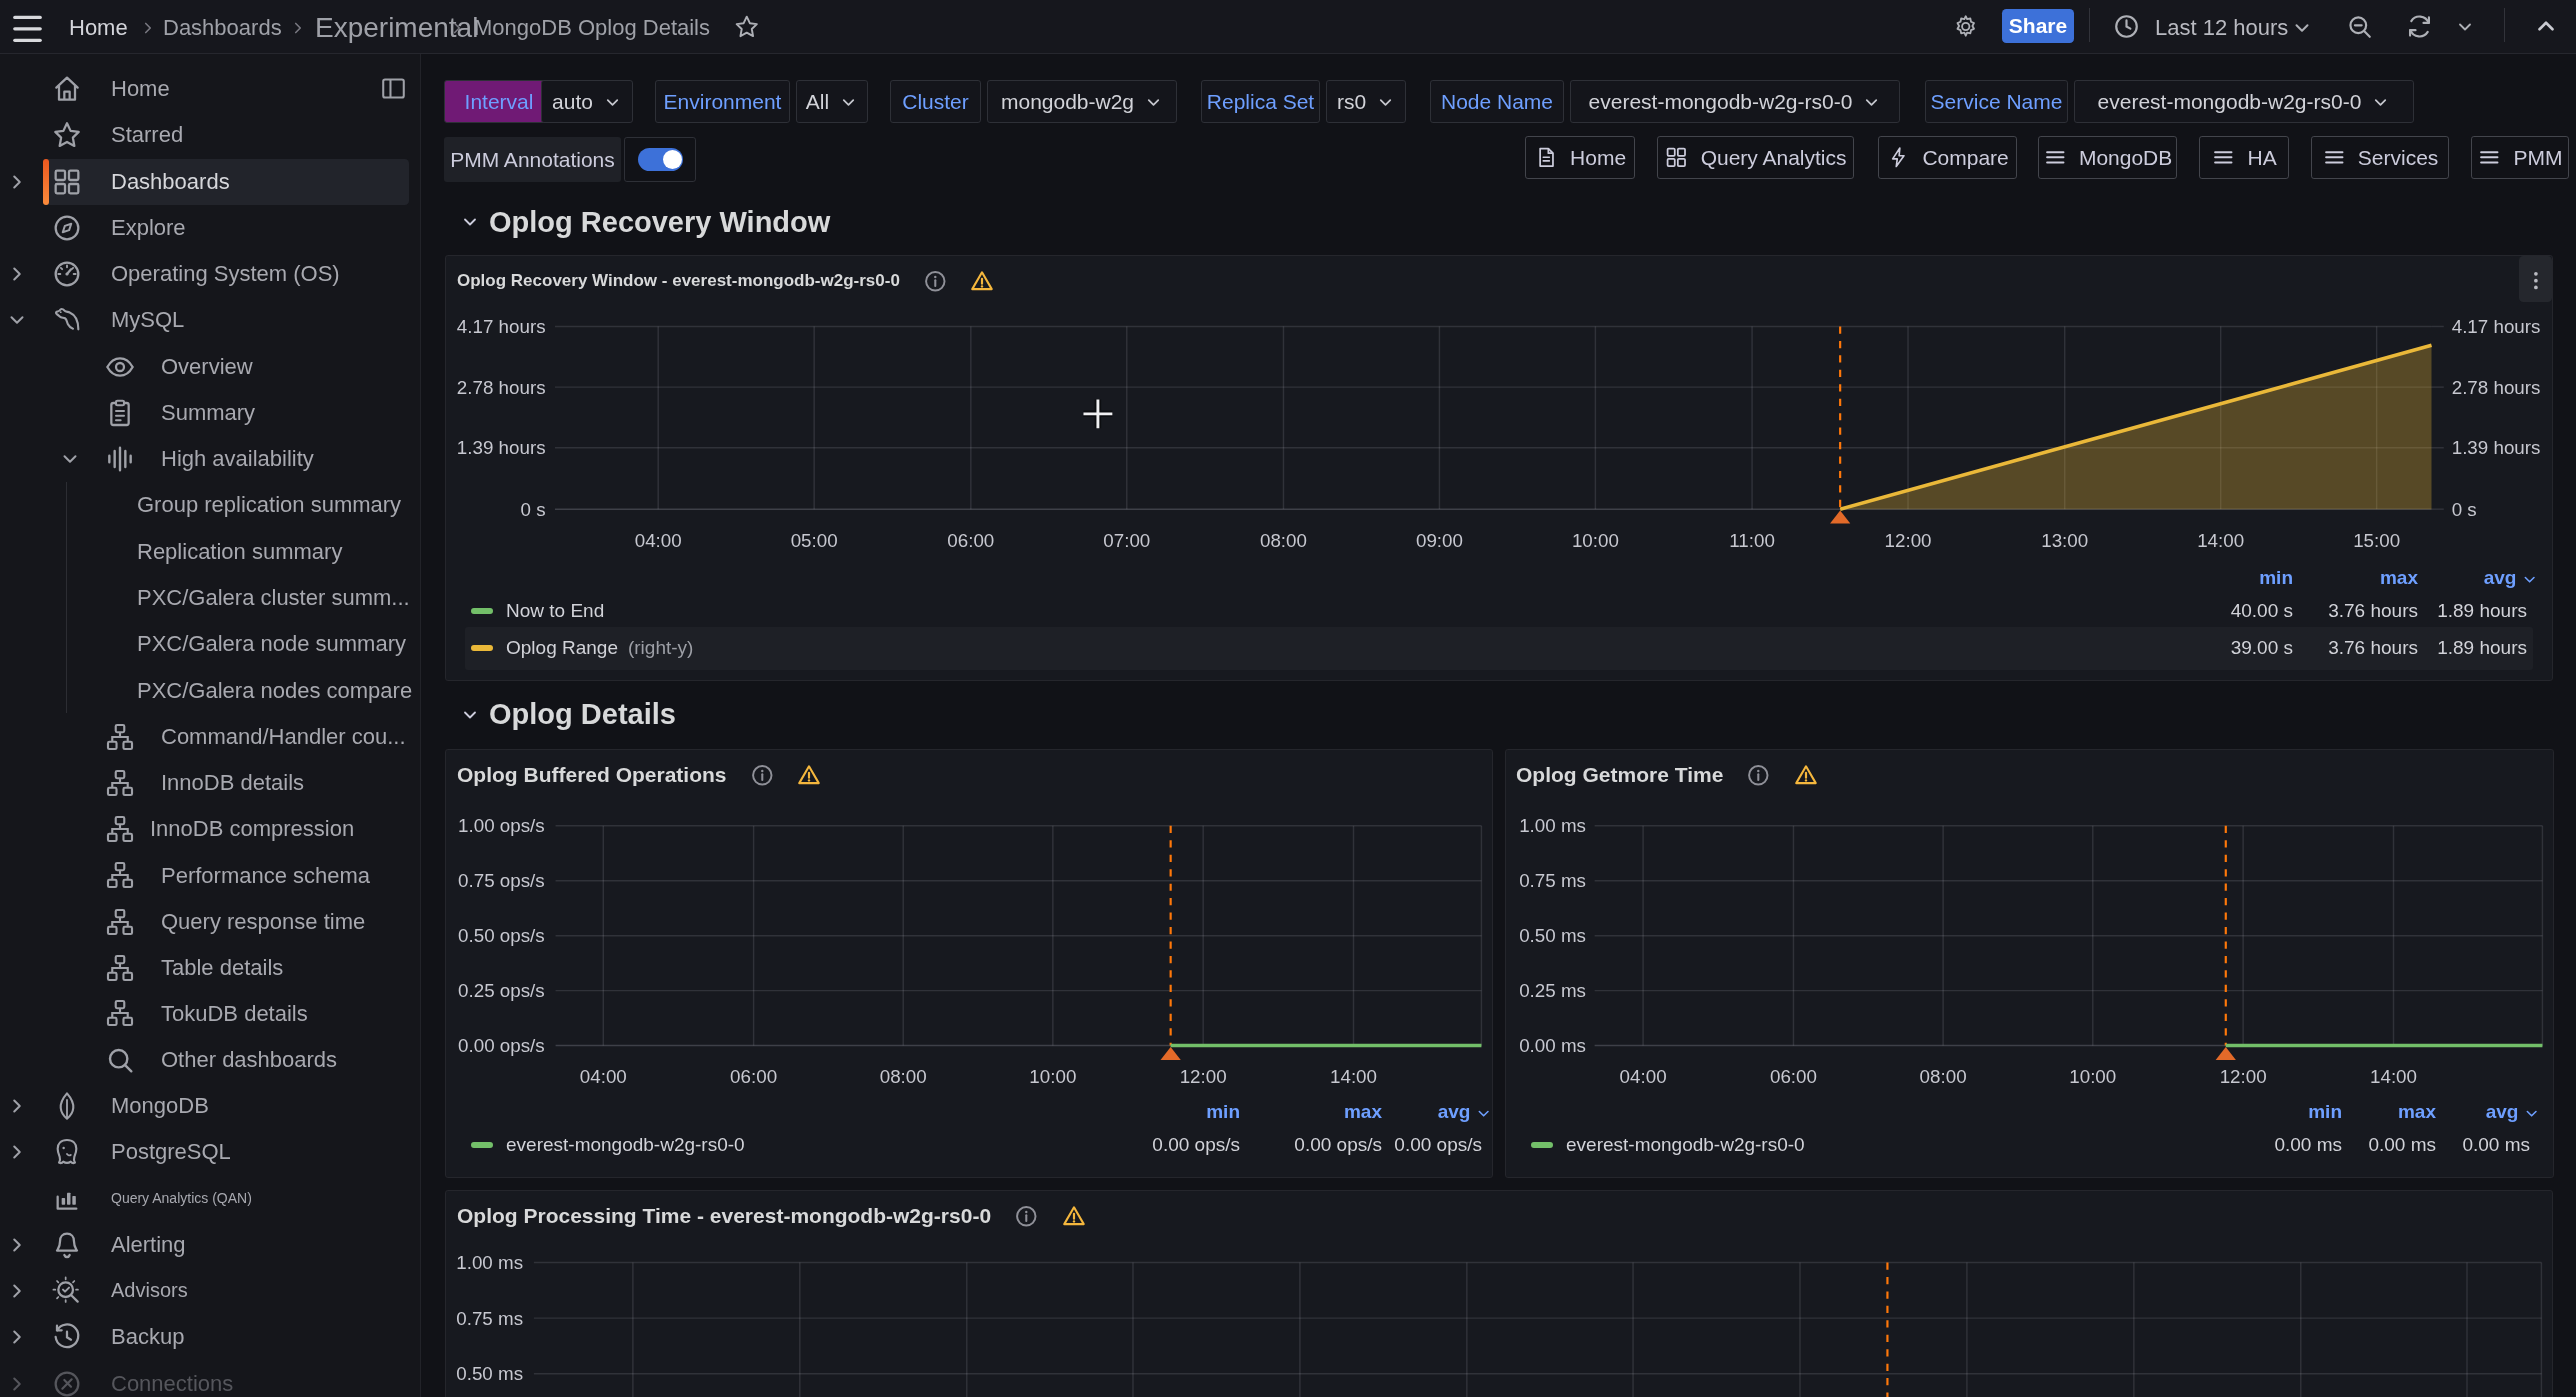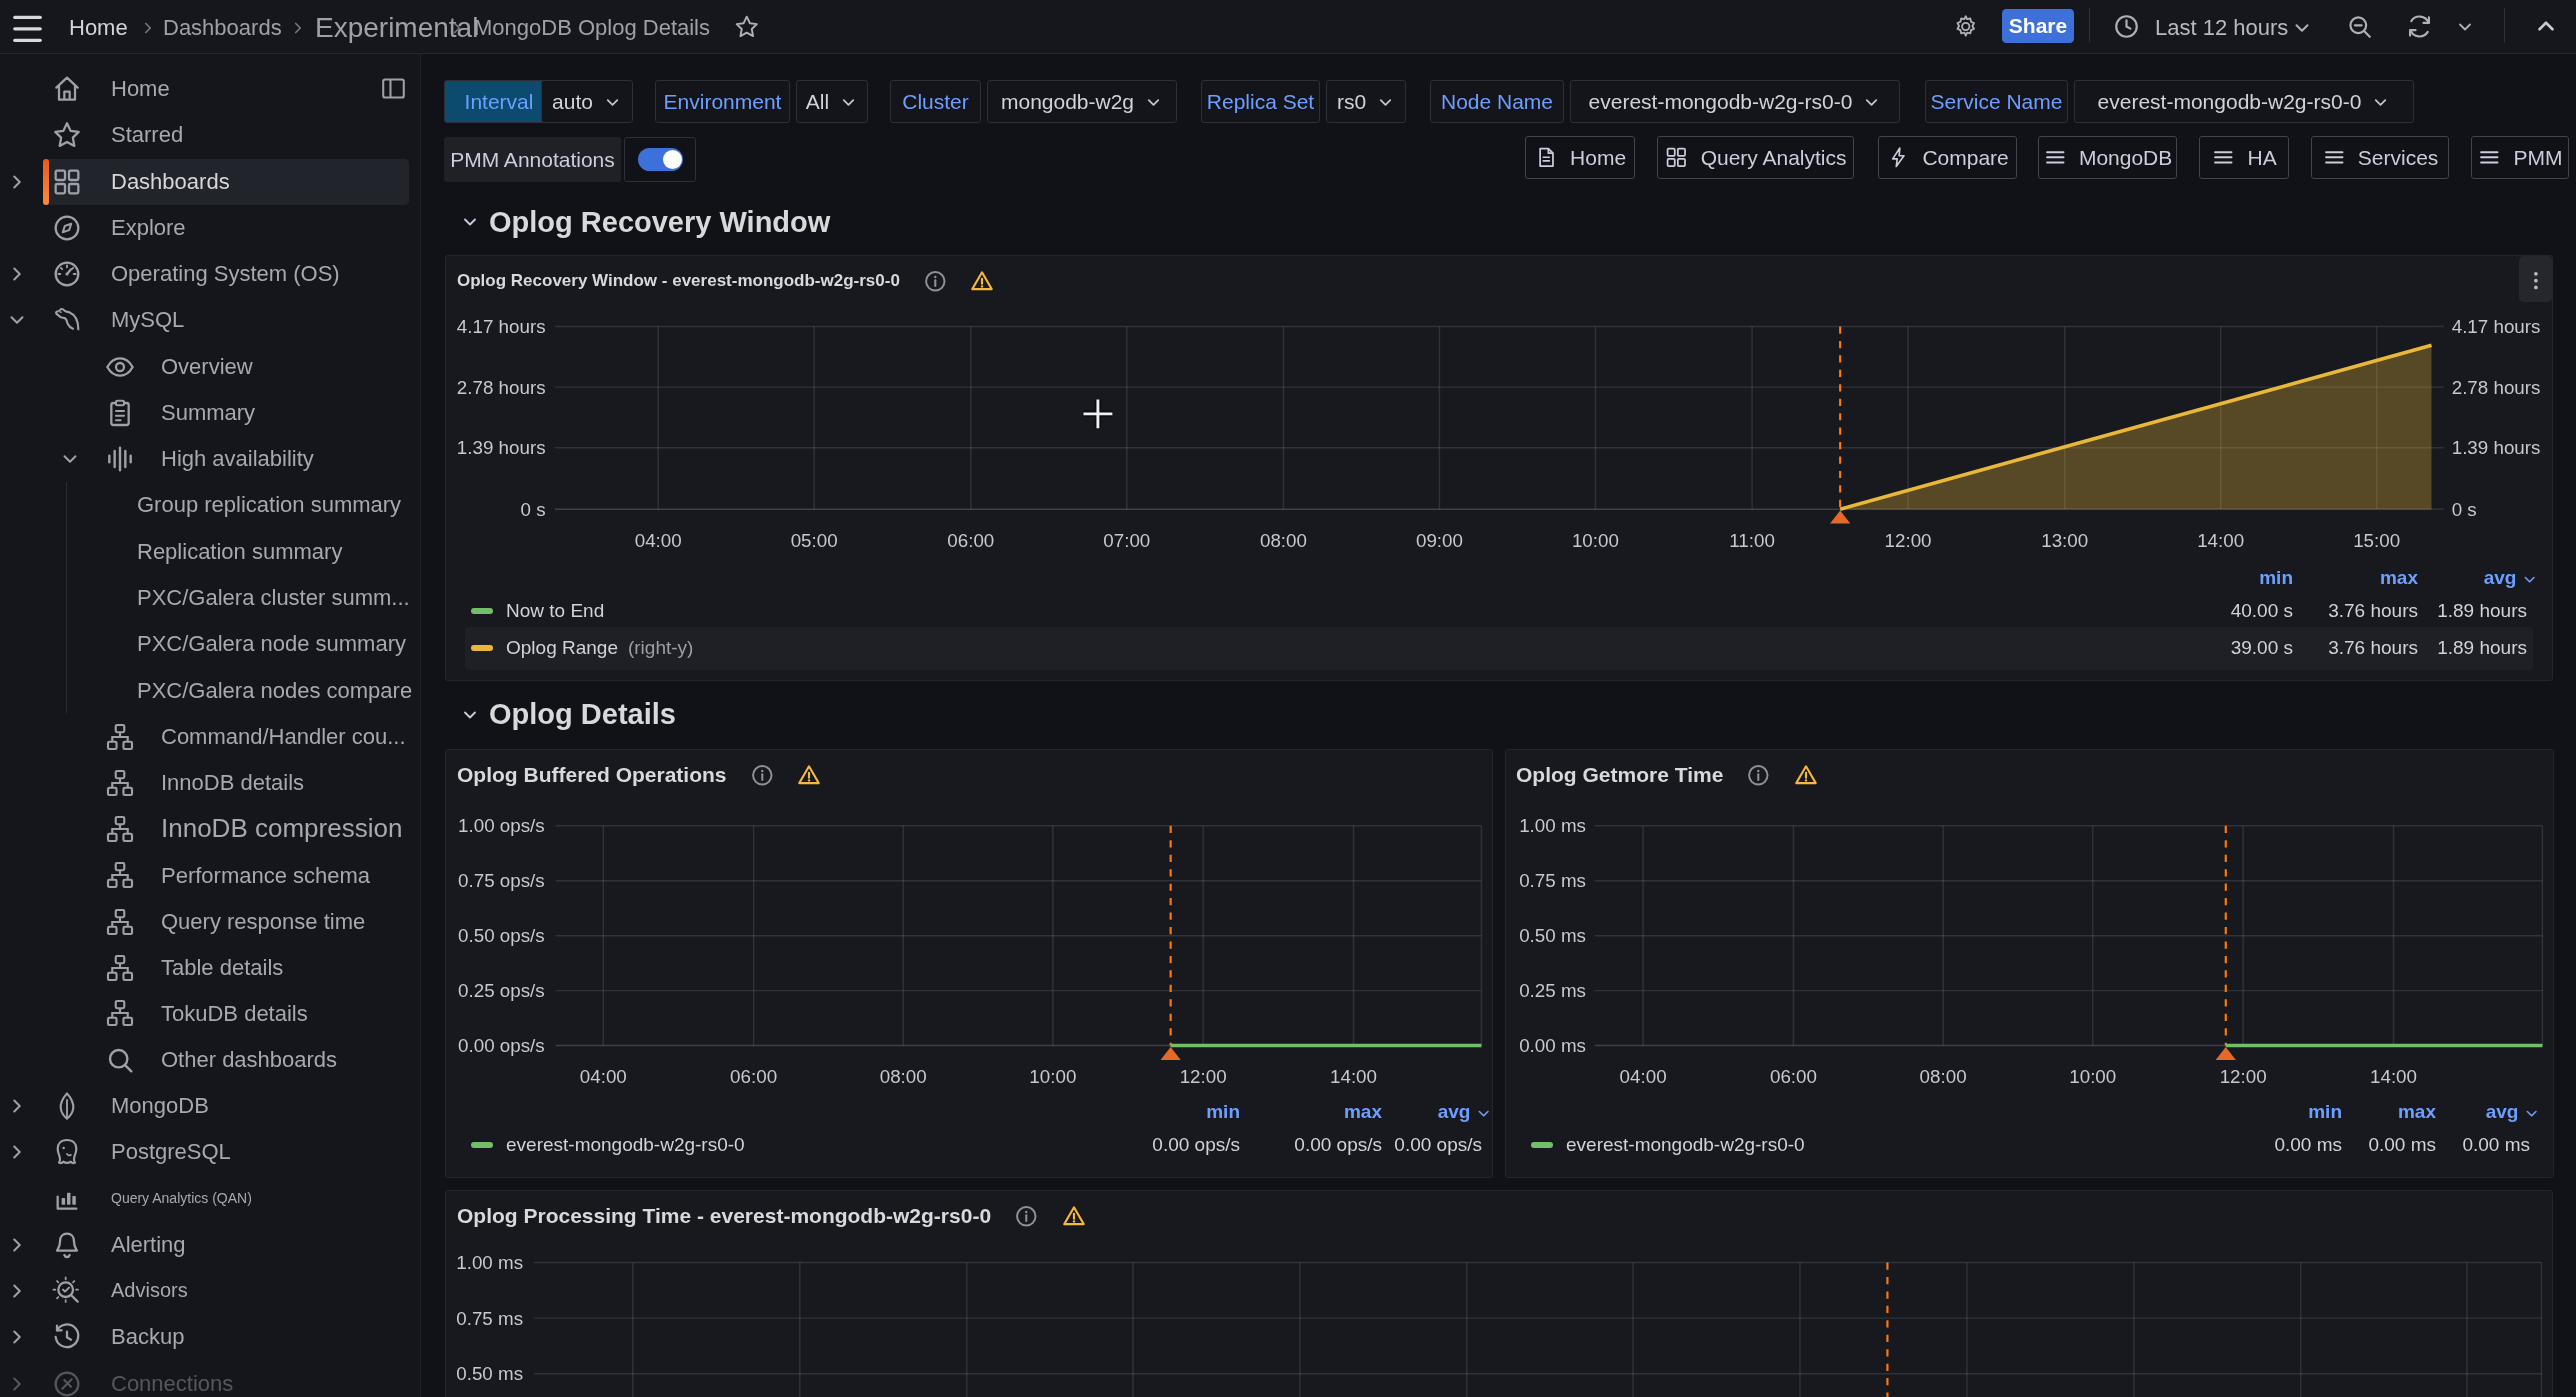--- a/index.html
+++ b/index.html
@@ -136,21 +136,21 @@
       <rect x="14.6" y="15.6" width="6.4" height="5.4" rx="1" stroke="#9fa1a8" stroke-width="1.6"></rect>
       <path d="M12 8.4 V12 M6.2 15.6 V12 H17.8 V15.6" stroke="#9fa1a8" stroke-width="1.6"></path>
     </svg></div>
 <div style="position:absolute;left:161px;top:769px;height:27.5px;line-height:27.5px;font-size:22px;color:#a8a9b0;z-index:5;white-space:nowrap;">InnoDB details</div>
 <div style="position:absolute;left:104px;top:813px;z-index:5;"><svg width="32" height="32" viewBox="0 0 24 24" fill="none" style="">
       <rect x="8.8" y="3" width="6.4" height="5.4" rx="1" stroke="#9fa1a8" stroke-width="1.6"></rect>
       <rect x="3" y="15.6" width="6.4" height="5.4" rx="1" stroke="#9fa1a8" stroke-width="1.6"></rect>
       <rect x="14.6" y="15.6" width="6.4" height="5.4" rx="1" stroke="#9fa1a8" stroke-width="1.6"></rect>
       <path d="M12 8.4 V12 M6.2 15.6 V12 H17.8 V15.6" stroke="#9fa1a8" stroke-width="1.6"></path>
     </svg></div>
-<div style="position:absolute;left:161px;top:815px;height:27.5px;line-height:27.5px;font-size:26px;color:#a8a9b0;z-index:5;white-space:nowrap;">InnoDB compression</div>
+<div style="position:absolute;left:150px;top:815px;height:27.5px;line-height:27.5px;font-size:22px;color:#a8a9b0;z-index:5;white-space:nowrap;">InnoDB compression</div>
 <div style="position:absolute;left:104px;top:859px;z-index:5;"><svg width="32" height="32" viewBox="0 0 24 24" fill="none" style="">
       <rect x="8.8" y="3" width="6.4" height="5.4" rx="1" stroke="#9fa1a8" stroke-width="1.6"></rect>
       <rect x="3" y="15.6" width="6.4" height="5.4" rx="1" stroke="#9fa1a8" stroke-width="1.6"></rect>
       <rect x="14.6" y="15.6" width="6.4" height="5.4" rx="1" stroke="#9fa1a8" stroke-width="1.6"></rect>
       <path d="M12 8.4 V12 M6.2 15.6 V12 H17.8 V15.6" stroke="#9fa1a8" stroke-width="1.6"></path>
     </svg></div>
 <div style="position:absolute;left:161px;top:862px;height:27.5px;line-height:27.5px;font-size:22px;color:#a8a9b0;z-index:5;white-space:nowrap;">Performance schema</div>
 <div style="position:absolute;left:104px;top:906px;z-index:5;"><svg width="32" height="32" viewBox="0 0 24 24" fill="none" style="">
       <rect x="8.8" y="3" width="6.4" height="5.4" rx="1" stroke="#9fa1a8" stroke-width="1.6"></rect>
       <rect x="3" y="15.6" width="6.4" height="5.4" rx="1" stroke="#9fa1a8" stroke-width="1.6"></rect>
@@ -233,21 +233,21 @@
     </svg></div>
 <div style="position:absolute;left:51px;top:1368px;z-index:5;"><svg width="32" height="32" viewBox="0 0 24 24" fill="none" style="">
       <circle cx="12" cy="12" r="8.5" stroke="#55565c" stroke-width="1.7"></circle>
       <path d="M8.5 15.5 L15.5 8.5 M10 9 l5 5" stroke="#55565c" stroke-width="1.6" stroke-linecap="round"></path>
     </svg></div>
 <div style="position:absolute;left:111px;top:1370px;height:27.5px;line-height:27.5px;font-size:22px;color:#55565c;z-index:5;white-space:nowrap;">Connections</div>
 <div style="position:absolute;left:379px;top:74px;z-index:5;"><svg width="29" height="29" viewBox="0 0 24 24" fill="none" style="">
       <rect x="3.5" y="4.5" width="17" height="15" rx="1.5" stroke="#9fa1a8" stroke-width="1.7"></rect>
       <path d="M9.5 4.5 V19.5" stroke="#9fa1a8" stroke-width="1.7"></path>
     </svg></div>
-<div style="position:absolute;left:444px;top:80px;width:110px;height:43px;background:#0c4a6e;border:1.4px solid #2e3037;border-radius:2.9px;color:#6e9fff;font-size:21px;font-weight:400;display:flex;align-items:center;justify-content:center;z-index:3;white-space:nowrap;">Interval</div>
+<div style="position:absolute;left:444px;top:80px;width:110px;height:43px;background:#701a75;border:1.4px solid #2e3037;border-radius:2.9px;color:#6e9fff;font-size:21px;font-weight:400;display:flex;align-items:center;justify-content:center;z-index:3;white-space:nowrap;">Interval</div>
 <div style="position:absolute;left:541px;top:80px;width:92px;height:43px;background:#14151b;border:1.4px solid #2e3037;border-radius:2.9px;color:#d2d3d9;font-size:21px;font-weight:400;display:flex;align-items:center;justify-content:center;z-index:3;white-space:nowrap;">auto<svg width="19" height="19" viewBox="0 0 24 24" fill="none" style="margin-left:10px;margin-top:1.4px;">
       <path d="M6 9 L12 15 L18 9" stroke="#c6c7ce" stroke-width="2.2" stroke-linecap="round" stroke-linejoin="round"></path>
     </svg></div>
 <div style="position:absolute;left:655px;top:80px;width:135px;height:43px;background:#14151b;border:1.4px solid #2e3037;border-radius:2.9px;color:#6e9fff;font-size:21px;font-weight:400;display:flex;align-items:center;justify-content:center;z-index:3;white-space:nowrap;">Environment</div>
 <div style="position:absolute;left:796px;top:80px;width:72px;height:43px;background:#14151b;border:1.4px solid #2e3037;border-radius:2.9px;color:#d2d3d9;font-size:21px;font-weight:400;display:flex;align-items:center;justify-content:center;z-index:3;white-space:nowrap;">All<svg width="19" height="19" viewBox="0 0 24 24" fill="none" style="margin-left:10px;margin-top:1.4px;">
       <path d="M6 9 L12 15 L18 9" stroke="#c6c7ce" stroke-width="2.2" stroke-linecap="round" stroke-linejoin="round"></path>
     </svg></div>
 <div style="position:absolute;left:890px;top:80px;width:91px;height:43px;background:#14151b;border:1.4px solid #2e3037;border-radius:2.9px;color:#6e9fff;font-size:21px;font-weight:400;display:flex;align-items:center;justify-content:center;z-index:3;white-space:nowrap;">Cluster</div>
 <div style="position:absolute;left:987px;top:80px;width:190px;height:43px;background:#14151b;border:1.4px solid #2e3037;border-radius:2.9px;color:#d2d3d9;font-size:21px;font-weight:400;display:flex;align-items:center;justify-content:center;z-index:3;white-space:nowrap;">mongodb-w2g<svg width="19" height="19" viewBox="0 0 24 24" fill="none" style="margin-left:10px;margin-top:1.4px;">
       <path d="M6 9 L12 15 L18 9" stroke="#c6c7ce" stroke-width="2.2" stroke-linecap="round" stroke-linejoin="round"></path>

